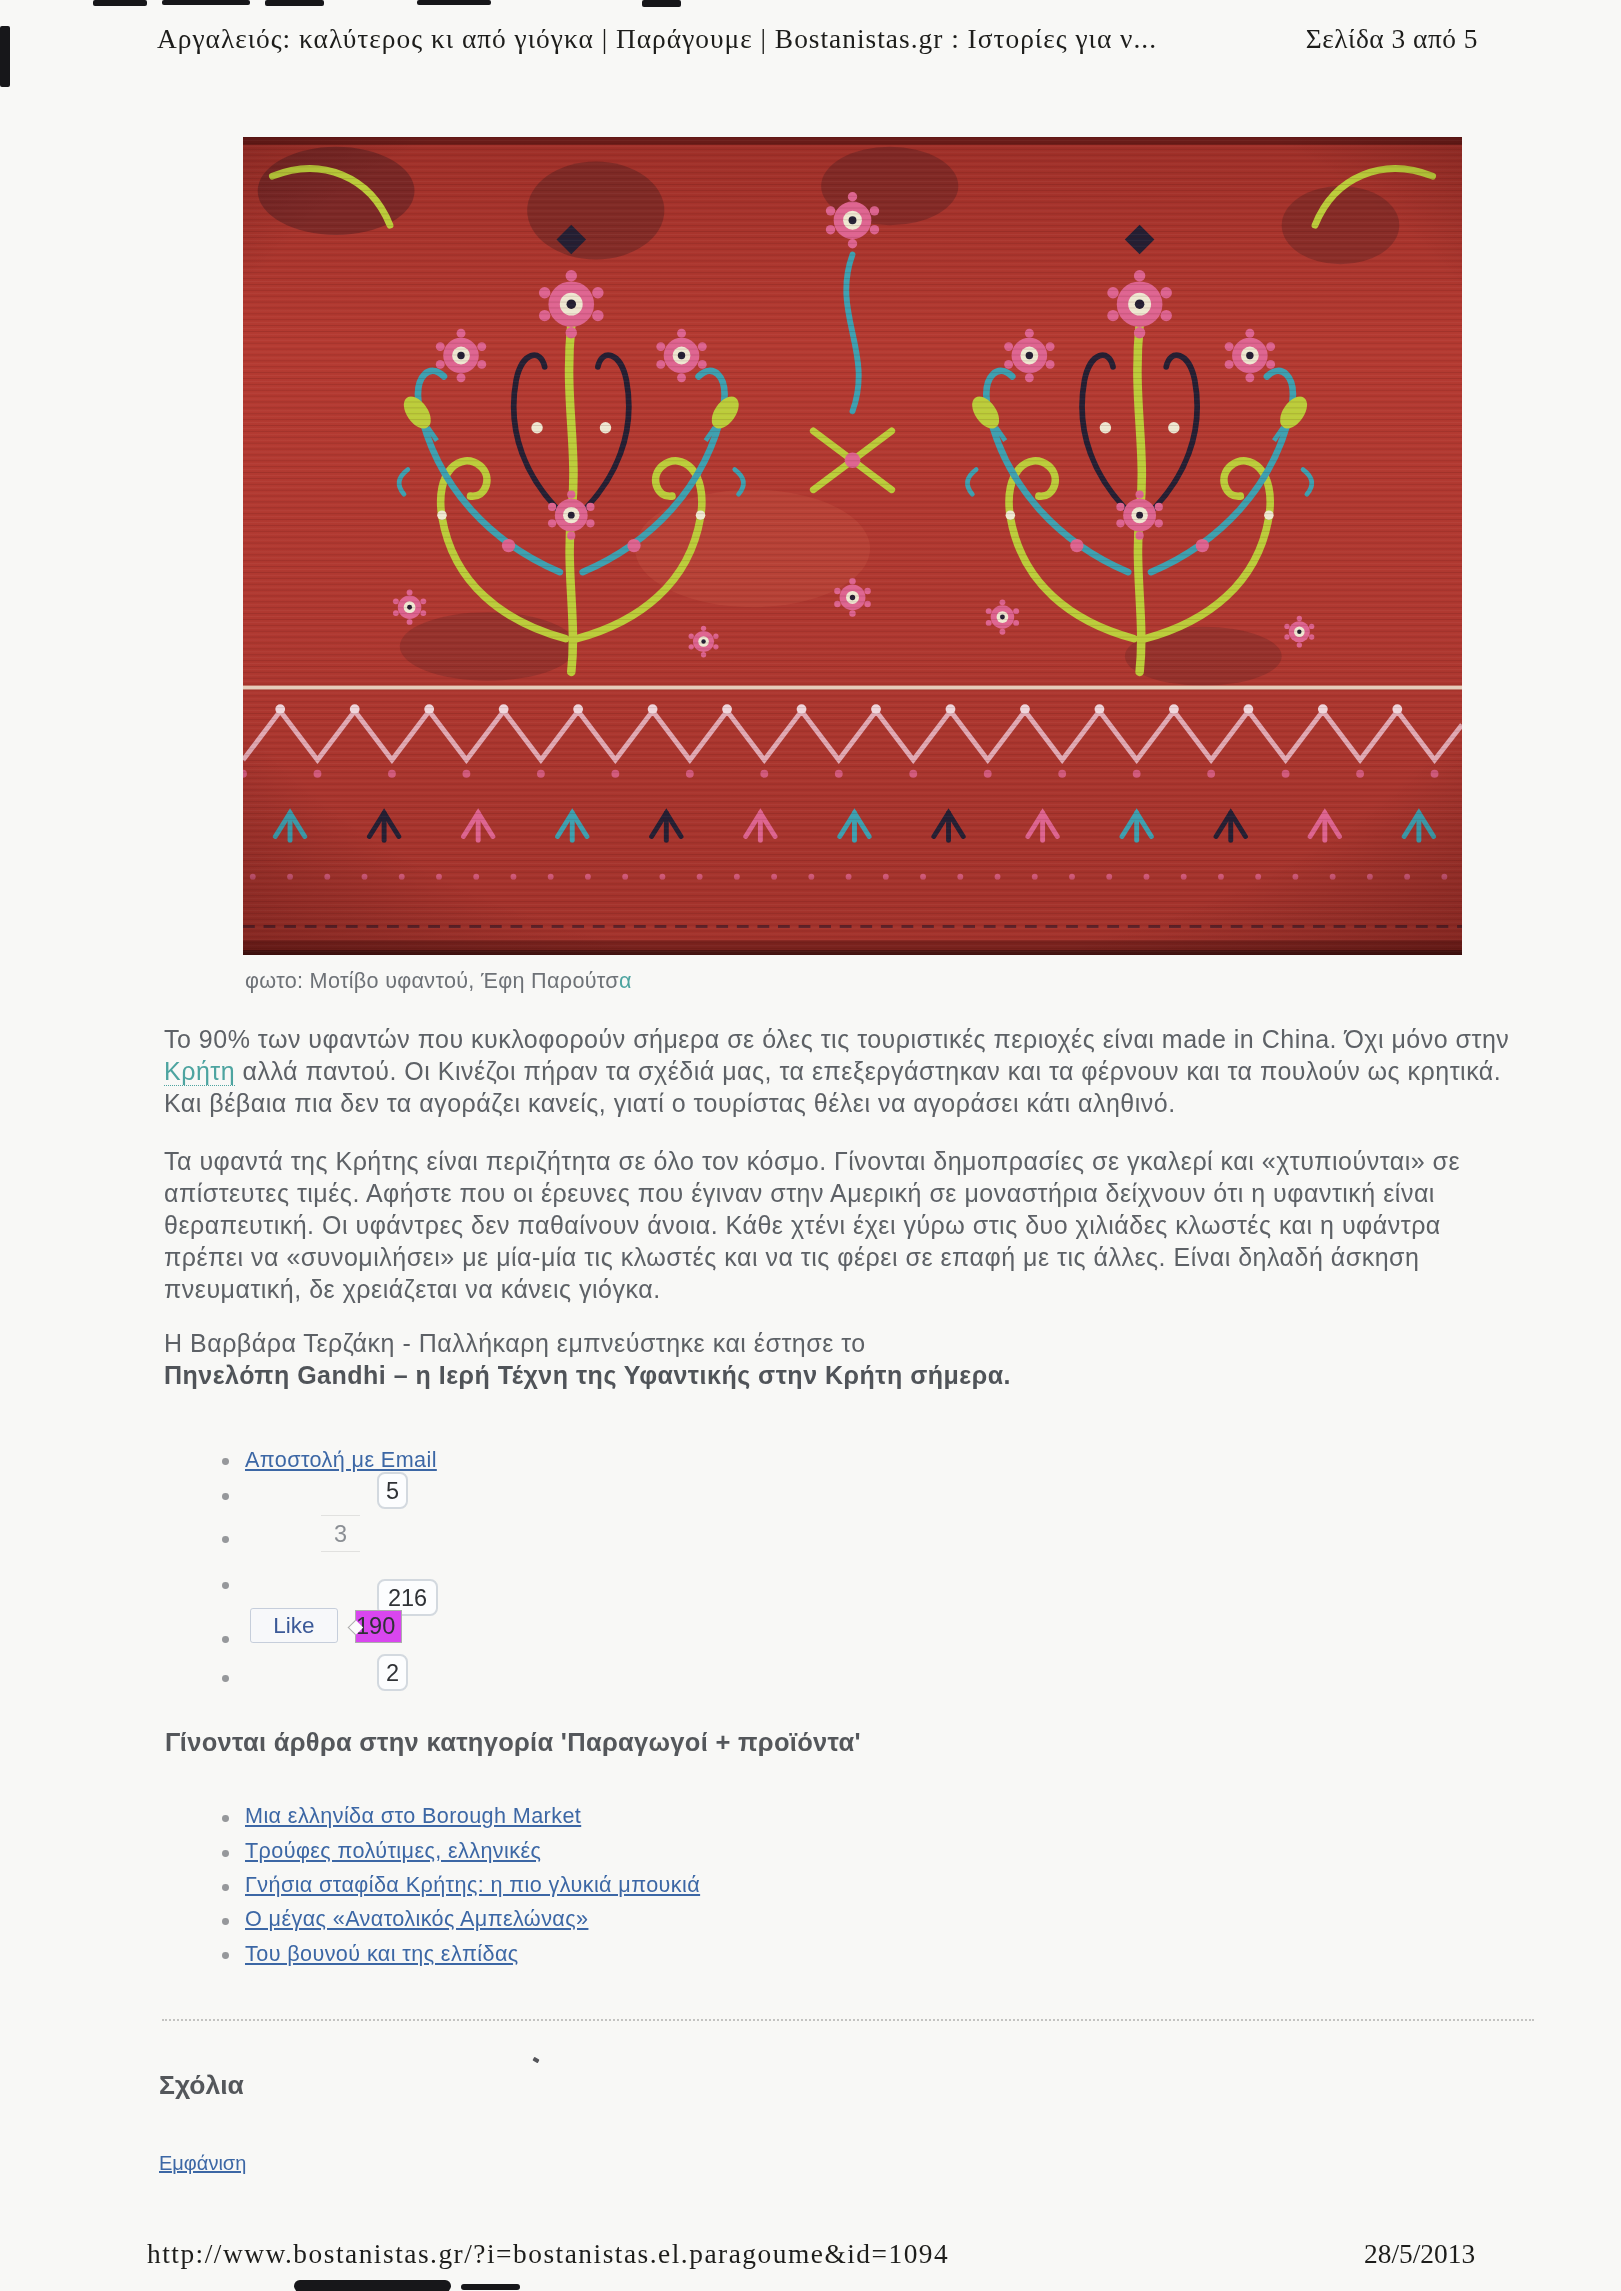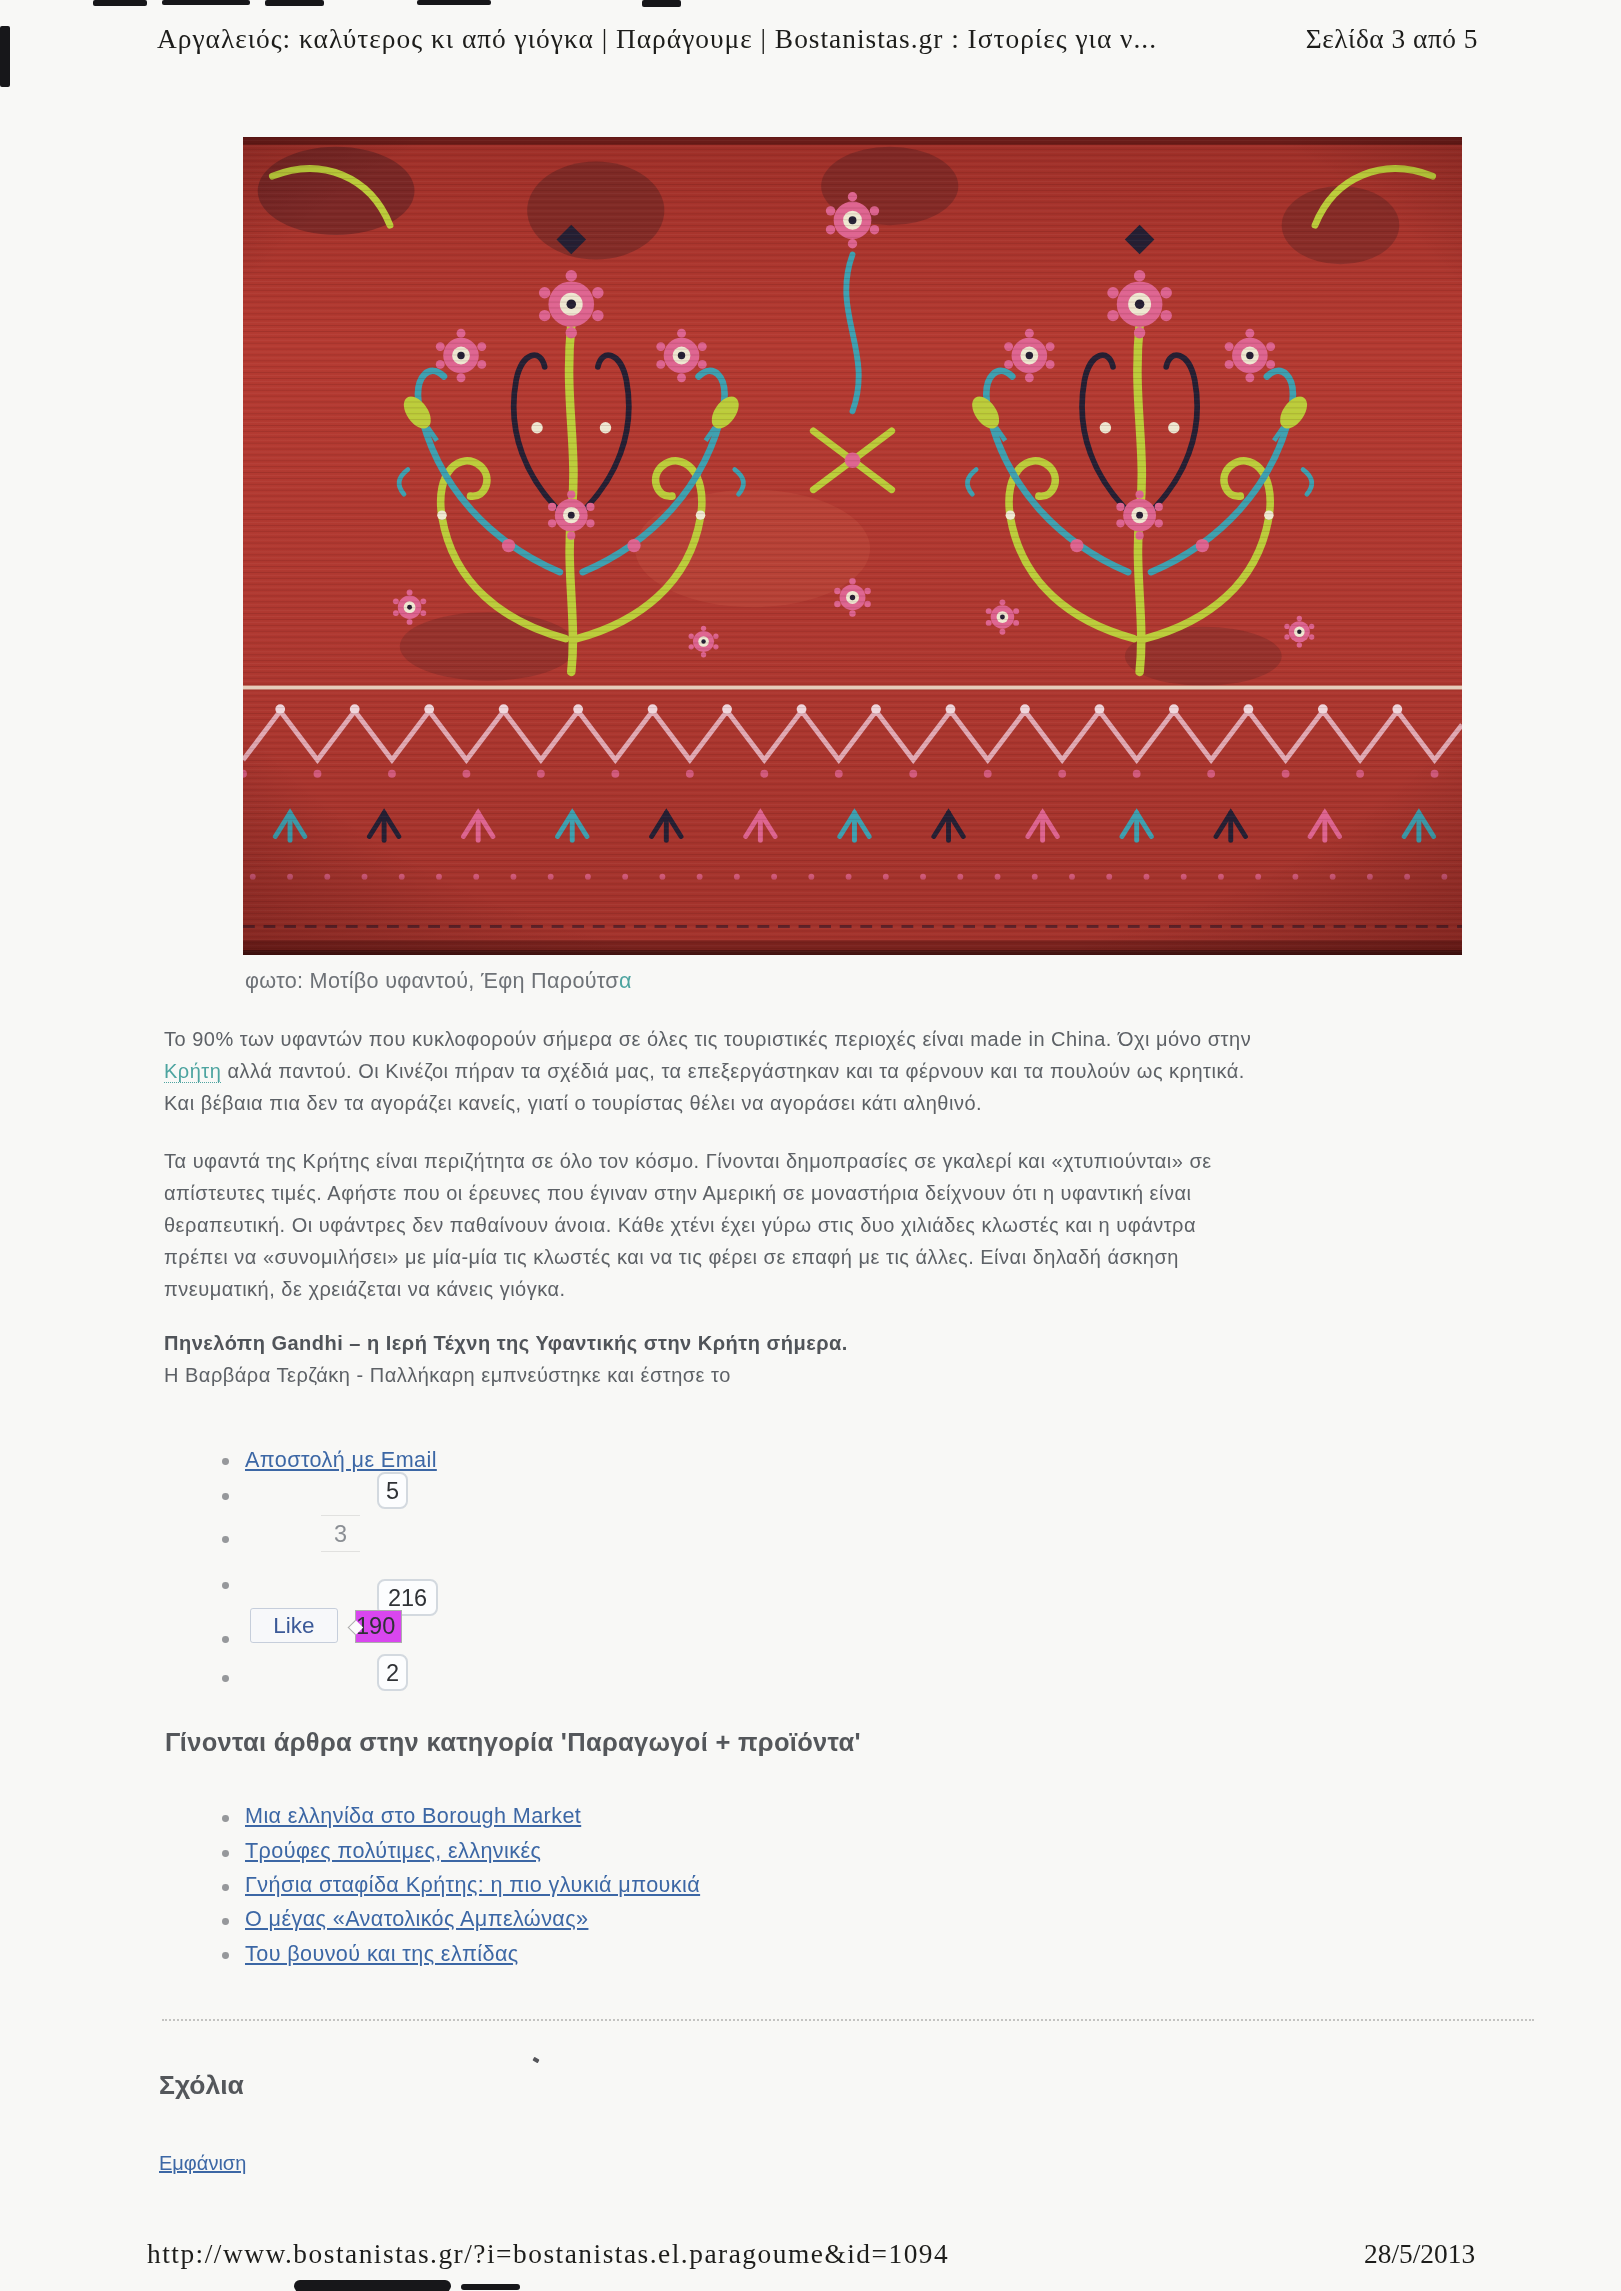--- a/index.html
+++ b/index.html
@@ -34,21 +34,21 @@
   .photo{position:absolute;left:243px;top:137px;width:1219px;height:818px;}
   .photo svg{display:block;width:100%;height:100%;}
   .caption{
     position:absolute;left:245px;top:968px;
     font-size:21.6px;color:#6e7277;letter-spacing:0.3px;white-space:nowrap;
   }
   .caption .cap-link{color:var(--link-teal,#4da4a0);}
   
   .para{position:absolute;left:164px;white-space:nowrap;}
   .tline{
-    font-size:20px;line-height:32px;height:32px;
+    font-size:25px;line-height:32px;height:32px;
     color:var(--text-color,#5d6166);letter-spacing:0.5px;white-space:nowrap;
   }
   .inline-link{color:var(--link-teal,#4da4a0);border-bottom:1px dotted var(--link-teal,#4da4a0);}
   .bold-line{font-weight:bold;color:#505459;}
   a.maroon{color:var(--link-maroon,#7d2e57);text-decoration:underline;cursor:pointer;}
   a.blue{color:var(--link-blue,#3c67a5);text-decoration:underline;cursor:pointer;}
   
   .bullet{position:absolute;width:6.9px;height:6.9px;border-radius:50%;background:#96989b;}
   .email-link{position:absolute;left:245px;top:1447px;font-size:21.6px;letter-spacing:0.4px;white-space:nowrap;}
   .count-box{
@@ -238,22 +238,22 @@
 
   <div class="para" style="top:1145px;">
     <div class="tline">Τα υφαντά της Κρήτης είναι περιζήτητα σε όλο τον κόσμο. Γίνονται δημοπρασίες σε γκαλερί και «χτυπιούνται» σε</div>
     <div class="tline">απίστευτες τιμές. Αφήστε που οι έρευνες που έγιναν στην Αμερική σε μοναστήρια δείχνουν ότι η υφαντική είναι</div>
     <div class="tline">θεραπευτική. Οι υφάντρες δεν παθαίνουν άνοια. Κάθε χτένι έχει γύρω στις δυο χιλιάδες κλωστές και η υφάντρα</div>
     <div class="tline">πρέπει να «συνομιλήσει» με μία-μία τις κλωστές και να τις φέρει σε επαφή με τις άλλες. Είναι δηλαδή άσκηση</div>
     <div class="tline">πνευματική, δε χρειάζεται να κάνεις γιόγκα.</div>
   </div>
 
   <div class="para" style="top:1327px;">
+    <div class="tline">Η Βαρβάρα Τερζάκη - Παλλήκαρη εμπνεύστηκε και έστησε το</div>
     <div class="tline bold-line">Πηνελόπη Gandhi – η Ιερή Τέχνη της Υφαντικής στην Κρήτη σήμερα.</div>
-    <div class="tline">Η Βαρβάρα Τερζάκη - Παλλήκαρη εμπνεύστηκε και έστησε το</div>
   </div>
 
   <div>
     <span class="bullet" style="left:222px;top:1458px;"></span>
     <a class="blue email-link">Αποστολή με Email</a>
 
     <span class="bullet" style="left:222px;top:1493px;"></span>
     <div class="count-box" style="left:377px;top:1472px;width:31px;height:37px;line-height:35px;">5</div>
 
     <span class="bullet" style="left:222px;top:1536px;"></span>

